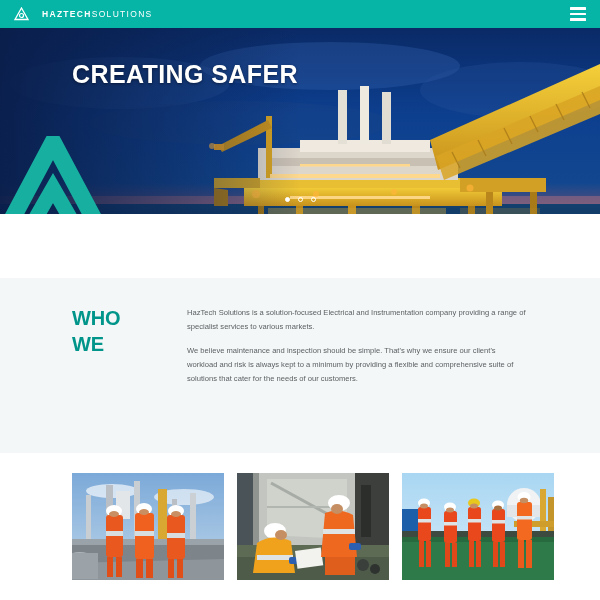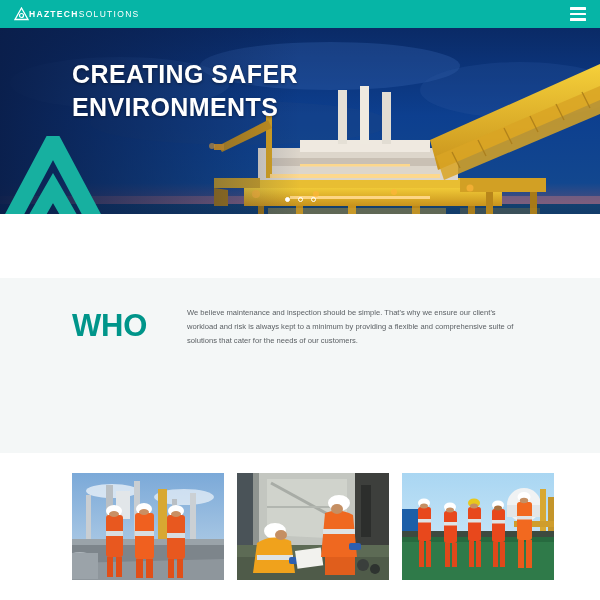--- a/index.html
+++ b/index.html
@@ -13,21 +13,21 @@
   .page { position: relative; width: 600px; height: 600px; overflow: hidden; }
 
   
   .topbar {
     position: absolute; top: 0; left: 0;
     width: 600px; height: 28px;
     background: #06b5a6;
     display: flex; align-items: center;
     z-index: 40;
   }
-  .logo { display: flex; align-items: center; margin-left: 14px; gap: 0; }
+  .logo { display: flex; align-items: center; margin-left: 14px; gap: 13px; }
   .logo-mark { width: 15px; height: 14px; display: block; }
   .logo-text {
     font-size: 8.5px; letter-spacing: 1.3px; color: #ffffff;
     white-space: nowrap; line-height: 1;
   }
   .logo-text .b { font-weight: bold; }
   .logo-text .l { font-weight: normal; }
   .hamburger {
     position: absolute; right: 14px; top: 7px;
     width: 16px; height: 14px;
@@ -67,21 +67,21 @@
 
   
   .who {
     position: absolute; top: 278px; left: 0;
     width: 600px; height: 175px;
     background: #f4f7f7;
   }
   .who-inner { position: relative; padding: 28px 72px 0 72px; display: flex; }
   .who-heading {
     color: #00958a; font-weight: bold;
-    font-size: 31px; line-height: 1.28; letter-spacing: -0.2px;
+    font-size: 20px; line-height: 1.28; letter-spacing: -0.2px;
     width: 110px; flex: 0 0 110px;
   }
   .who-heading span { display: block; }
   .who-body { flex: 1; padding-left: 5px; }
   .who-body p {
     font-size: 7.6px; line-height: 1.85; color: #5a5f63;
     margin-bottom: 10px; max-width: 342px;
   }
   .who-body p:last-child { margin-bottom: 16px; }
 
@@ -229,43 +229,44 @@
           <line x1="220" y1="226" x2="510" y2="226"></line>
           <line x1="240" y1="238" x2="480" y2="238"></line>
         </g>
 
         <rect x="0" y="0" width="300" height="250" fill="url(#leftdark)"></rect>
       </svg>
     </div>
 
     <div class="hero-title">
       <span>CREATING SAFER</span>
-      <span>ENVIRONMENTS</span>
     </div>
 
     <span class="tri-watermark">
       <svg viewBox="0 0 175 175">
         <path d="M87 6 L170 162 L4 162 Z" fill="none" stroke="#17b0a0" stroke-width="17"></path>
         <path d="M87 52 L126 120 L48 120 Z" fill="none" stroke="#17b0a0" stroke-width="15"></path>
       </svg>
     </span>
 
     <div class="dots">
       <span class="dot active"></span>
       <span class="dot"></span>
       <span class="dot"></span>
     </div>
   </div>
 
   <div class="who">
     <div class="who-inner">
       <div class="who-heading">
         <span>WHO</span>
+        <span>WE</span>
       </div>
       <div class="who-body">
+        <p>HazTech Solutions is a solution-focused Electrical and Instrumentation company providing a range of specialist services to various markets.</p>
         <p>We believe maintenance and inspection should be simple. That's why we ensure our client's workload and risk is always kept to a minimum by providing a flexible and comprehensive suite of solutions that cater for the needs of our customers.</p>
       </div>
     </div>
   </div>
 
   <div class="gallery">
     <div class="gallery-row">
 
       <div class="gal-item">
         <svg viewBox="0 0 152 107" preserveAspectRatio="none">

